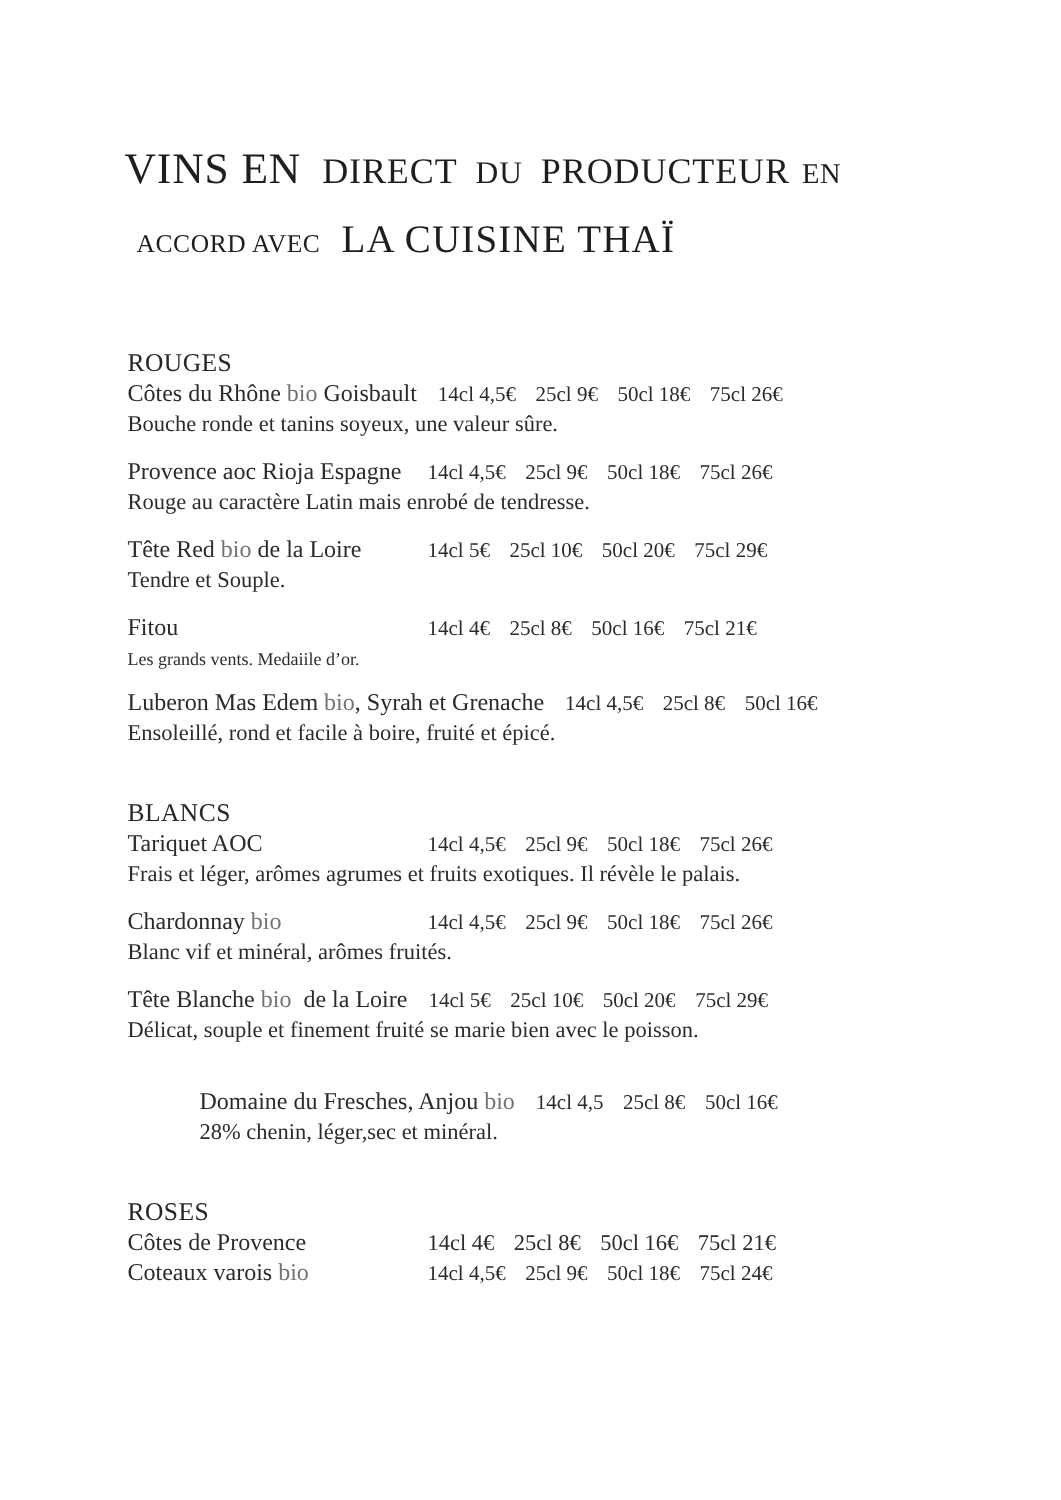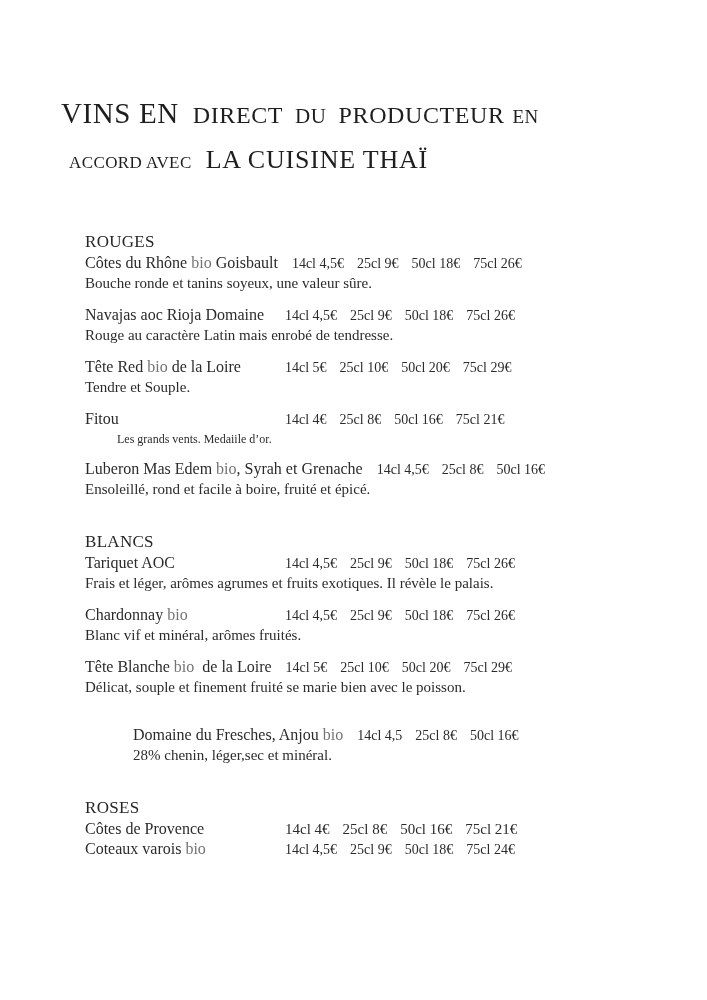--- a/index.html
+++ b/index.html
@@ -5,21 +5,21 @@
   html,body { margin:0; padding:0; background:#ffffff; }
   .page {
     position:relative;
     width:707px; height:1000px;
     background:#ffffff;
     font-family:"Liberation Serif","DejaVu Serif",serif;
     color:#2b2b2b;
     overflow:hidden;
   }
   
-  .title { padding:96px 0 0 61px; color:#1e1e1e; }
+  .title { padding:96px 0 0 83px; color:#1e1e1e; }
   .t-line { white-space:nowrap; line-height:1.18; }
   .t-line2 { padding-left:8px; margin-top:15px; }
   .sz1 { font-size:29px; letter-spacing:.6px; margin-right:14px; }
   .sz2 { font-size:24px; letter-spacing:.6px; margin-right:12px; }
   .sz3 { font-size:21px; letter-spacing:.6px; margin-right:12px; }
   .sz4 { font-size:24px; letter-spacing:.6px; margin-right:8px; }
   .sz5 { font-size:19px; letter-spacing:.4px; }
   .sz6 { font-size:17px; letter-spacing:.4px; margin-right:14px; }
   .sz7 { font-size:26px; letter-spacing:.8px; }
   
@@ -36,21 +36,21 @@
   .name {
     font-size:16px; line-height:19px;
     min-width:186px; margin-right:14px;
     white-space:pre-wrap; flex:0 0 auto;
   }
   .bio { color:#737373; }
   .prices { display:flex; gap:13px; font-size:14px; line-height:19px; flex:0 0 auto; }
   .prices.p-lg { font-size:15px; }
   .price { white-space:pre-wrap; }
   .desc { font-size:15px; line-height:19px; margin-top:1px; }
-  .desc.small { font-size:12px; line-height:16px; margin-top:2px;margin-left:32px; }
+  .desc.small { font-size:12px; line-height:16px; margin-top:2px; }
 </style>
 </head>
 <body>
 
 <div class="page">
 
   <header class="title">
     <div class="t-line">
       <span class="sz1">VINS EN</span><span class="sz2">DIRECT</span><span class="sz3">DU</span><span class="sz4">PRODUCTEUR</span><span class="sz5">EN</span>
     </div>
@@ -72,21 +72,21 @@
             <span class="price">25cl 9€</span>
             <span class="price">50cl 18€</span>
             <span class="price">75cl 26€</span>
           </span>
         </div>
         <div class="desc">Bouche ronde et tanins soyeux, une valeur sûre.</div>
       </div>
 
       <div class="item">
         <div class="row">
-          <span class="name"><span>Navajas aoc Rioja Domaine</span></span>
+          <span class="name"><span>Provence aoc Rioja Espagne</span></span>
           <span class="prices">
             <span class="price">14cl 4,5€</span>
             <span class="price">25cl 9€</span>
             <span class="price">50cl 18€</span>
             <span class="price">75cl 26€</span>
           </span>
         </div>
         <div class="desc">Rouge au caractère Latin mais enrobé de tendresse.</div>
       </div>
 

